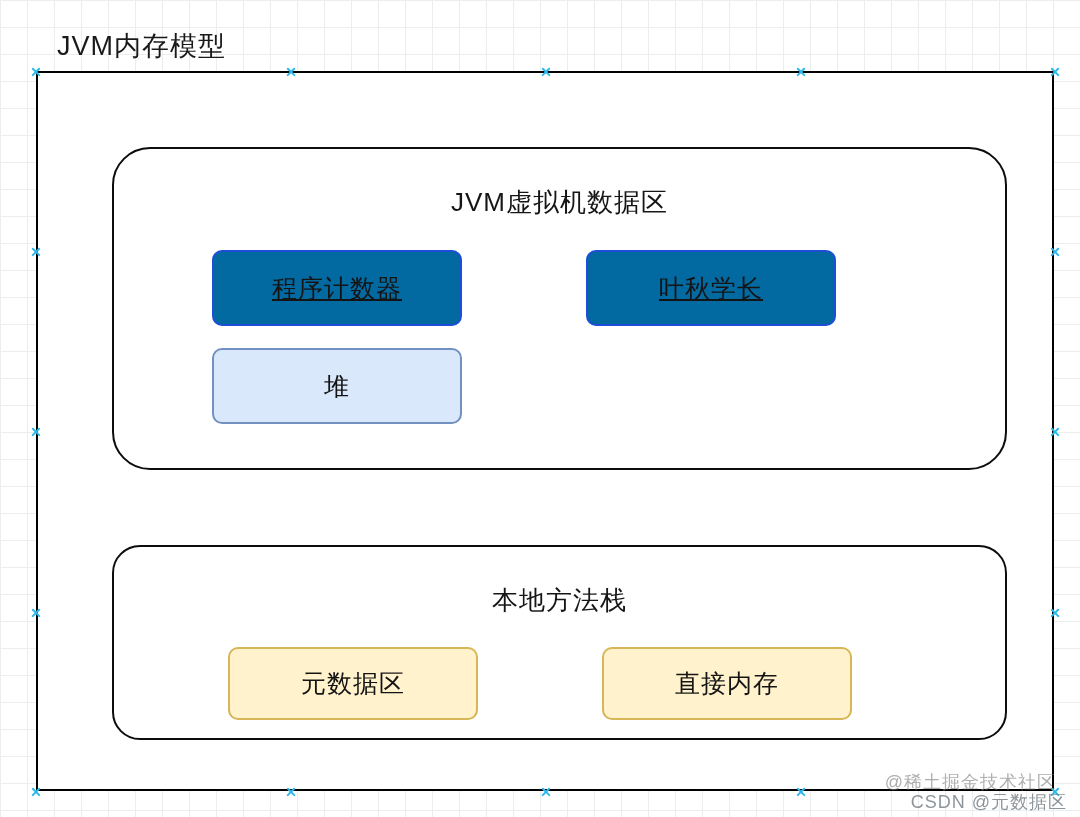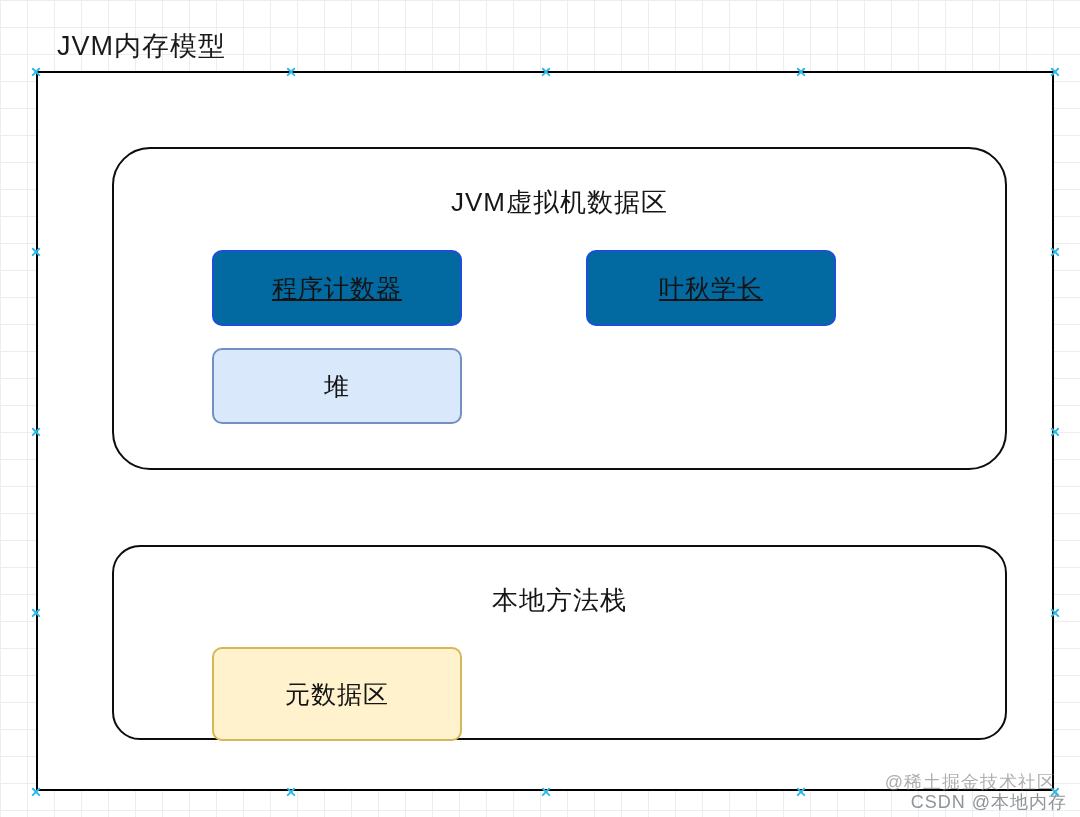--- a/index.html
+++ b/index.html
@@ -33,21 +33,21 @@
   }
   .group-jvm .group-title{top:36px;}
   .group-native .group-title{top:36px;}
   .node{
     position:absolute;width:250px;height:76px;box-sizing:border-box;
     border-radius:10px;display:flex;align-items:center;justify-content:center;
     font-size:25px;color:#141414;letter-spacing:1px;
   }
   .node.green {background:#0369a1;border:2px solid #1d4ed8;text-decoration:underline;}
   .node.blue  {background:#dae8fc;border:2px solid #7391c0;}
-  .node.yellow{background:#fff2cc;border:2px solid #d6b656;height:94px;}
+  .node.yellow{background:#fff2cc;border:2px solid #d6b656;height:73px;margin-left:16px;}
   .g-r1c1{left:98px;top:101px;}
   .g-r1c2{left:472px;top:101px;}
   .g-r2c1{left:98px;top:199px;}
   .g-r2c2{left:472px;top:199px;}
   .n-c1{left:98px;top:100px;}
   .n-c2{left:472px;top:100px;}
   .cp{position:absolute;width:10px;height:10px;transform:translate(-50%,-50%);z-index:5;}
   .cp::before,.cp::after{
     content:"";position:absolute;left:50%;top:50%;width:11px;height:2.2px;
     background:#2fb9ea;border-radius:1px;
@@ -68,20 +68,21 @@
   <div class="group group-jvm" style="left:74px;top:74px;">
     <div class="group-title">JVM虚拟机数据区</div>
     <div class="node green g-r1c1">程序计数器</div>
     <div class="node green g-r1c2">叶秋学长</div>
     <div class="node blue g-r2c1">堆</div>
   </div>
 
   <div class="group group-native" style="left:74px;top:472px;">
     <div class="group-title">本地方法栈</div>
     <div class="node yellow n-c1">元数据区</div>
+    <div class="node yellow n-c2">直接内存</div>
   </div>
 
 </div>
 
 <i class="cp" style="left:36px;top:72px;"></i>
 <i class="cp" style="left:291px;top:72px;"></i>
 <i class="cp" style="left:546px;top:72px;"></i>
 <i class="cp" style="left:801px;top:72px;"></i>
 <i class="cp" style="left:1055px;top:72px;"></i>
 <i class="cp" style="left:36px;top:252px;"></i>
@@ -90,13 +91,13 @@
 <i class="cp" style="left:1055px;top:252px;"></i>
 <i class="cp" style="left:1055px;top:432px;"></i>
 <i class="cp" style="left:1055px;top:613px;"></i>
 <i class="cp" style="left:36px;top:792px;"></i>
 <i class="cp" style="left:291px;top:792px;"></i>
 <i class="cp" style="left:546px;top:792px;"></i>
 <i class="cp" style="left:801px;top:792px;"></i>
 <i class="cp" style="left:1055px;top:792px;"></i>
 
 <div class="wm wm-1">@稀土掘金技术社区</div>
-<div class="wm wm-2">CSDN @本地内存</div>
+<div class="wm wm-2">CSDN @元数据区</div>
 
 </body></html>

